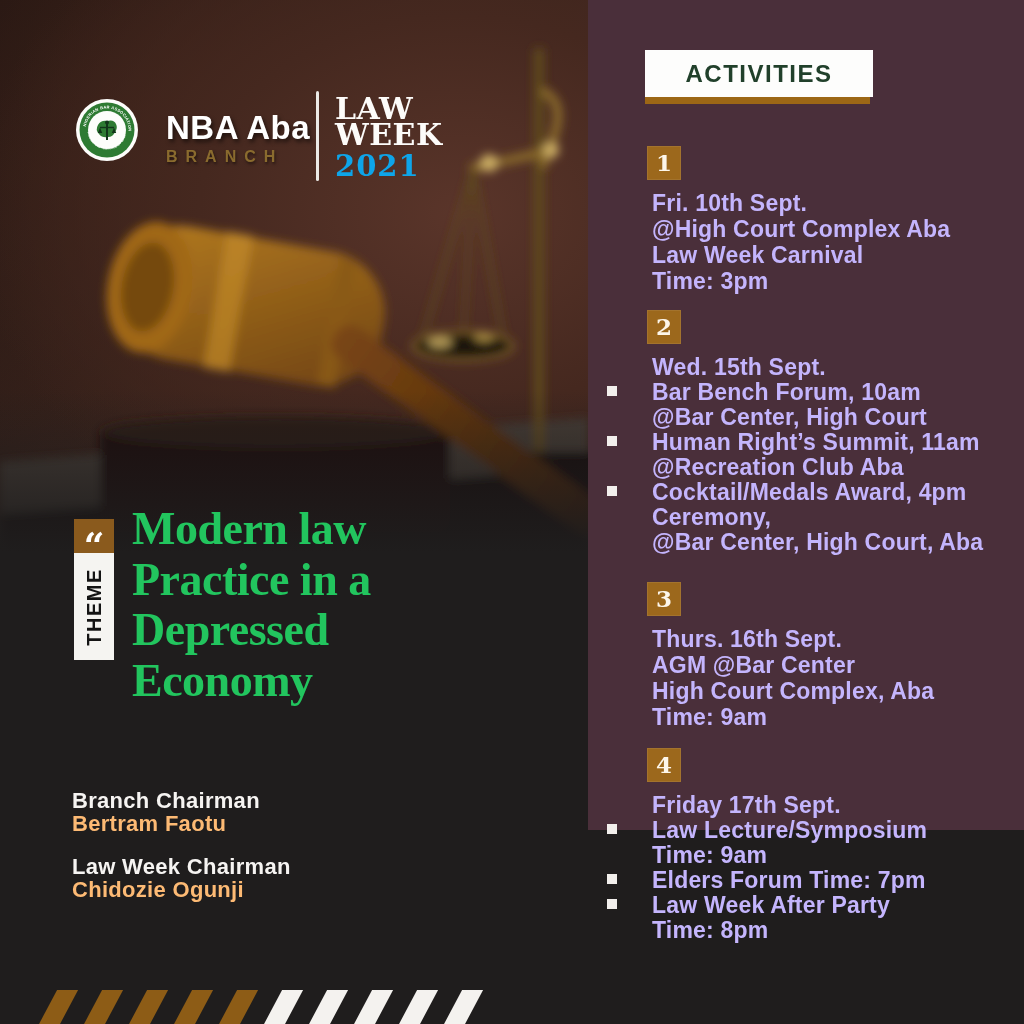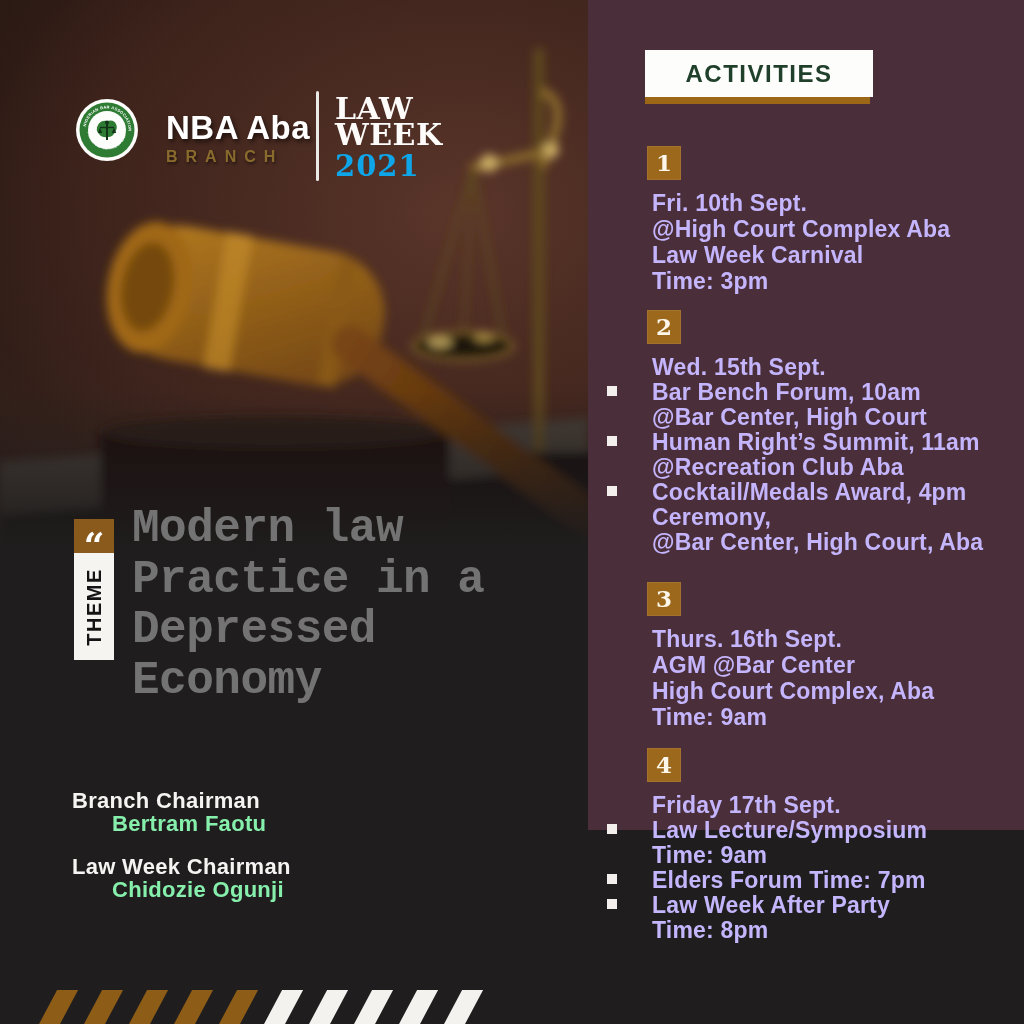--- a/index.html
+++ b/index.html
@@ -43,28 +43,28 @@
     text-align:center;font-family:"DejaVu Serif",serif;font-weight:bold;color:#fff;
     font-size:36px;line-height:52px;overflow:hidden;
   }
   .theme-label-box{position:absolute;left:74px;top:553px;width:40px;height:107px;background:#f5f4f1;}
   .theme-label-box span{
     position:absolute;left:50%;top:50%;transform:translate(-50%,-50%) rotate(-90deg);
     font-size:20px;font-weight:bold;color:#141414;letter-spacing:1.5px;white-space:nowrap;
   }
   .theme-text{
     position:absolute;left:132px;top:504px;width:440px;
-    font-family:Liberation Mono, monospace;font-weight:bold;color:#737373;
+    font-family:Liberation Serif, serif;font-weight:bold;color:#22c55e;
     font-size:46px;line-height:50.5px;letter-spacing:-0.5px;
   }
   
   .officials{position:absolute;left:72px;top:789px;}
   .off-group{margin-bottom:20px;}
   .off-title{font-size:22px;font-weight:bold;color:#f6f4f2;line-height:23px;letter-spacing:.3px;}
-  .off-name{font-size:22px;font-weight:bold;color:#86efac;line-height:23px;letter-spacing:.3px;margin-left:40px;}
+  .off-name{font-size:22px;font-weight:bold;color:#fdba74;line-height:23px;letter-spacing:.3px;}
   
   .stripes{position:absolute;left:0;bottom:0;width:588px;height:34px;}
   .stripe{position:absolute;bottom:0;width:21px;height:34px;transform:skewX(-28deg);transform-origin:bottom left;}
   .stripe.gold{background:#8d5c16;}
   .stripe.white{background:#f4f2ef;}
   
   .panel{position:absolute;left:588px;top:0;width:436px;height:830px;background:#4a2f3a;}
   .act-header{
     position:absolute;left:57px;top:50px;width:228px;height:47px;background:#fdfdfc;
     text-align:center;line-height:47px;font-size:24px;font-weight:bold;color:#21402b;letter-spacing:1.5px;

